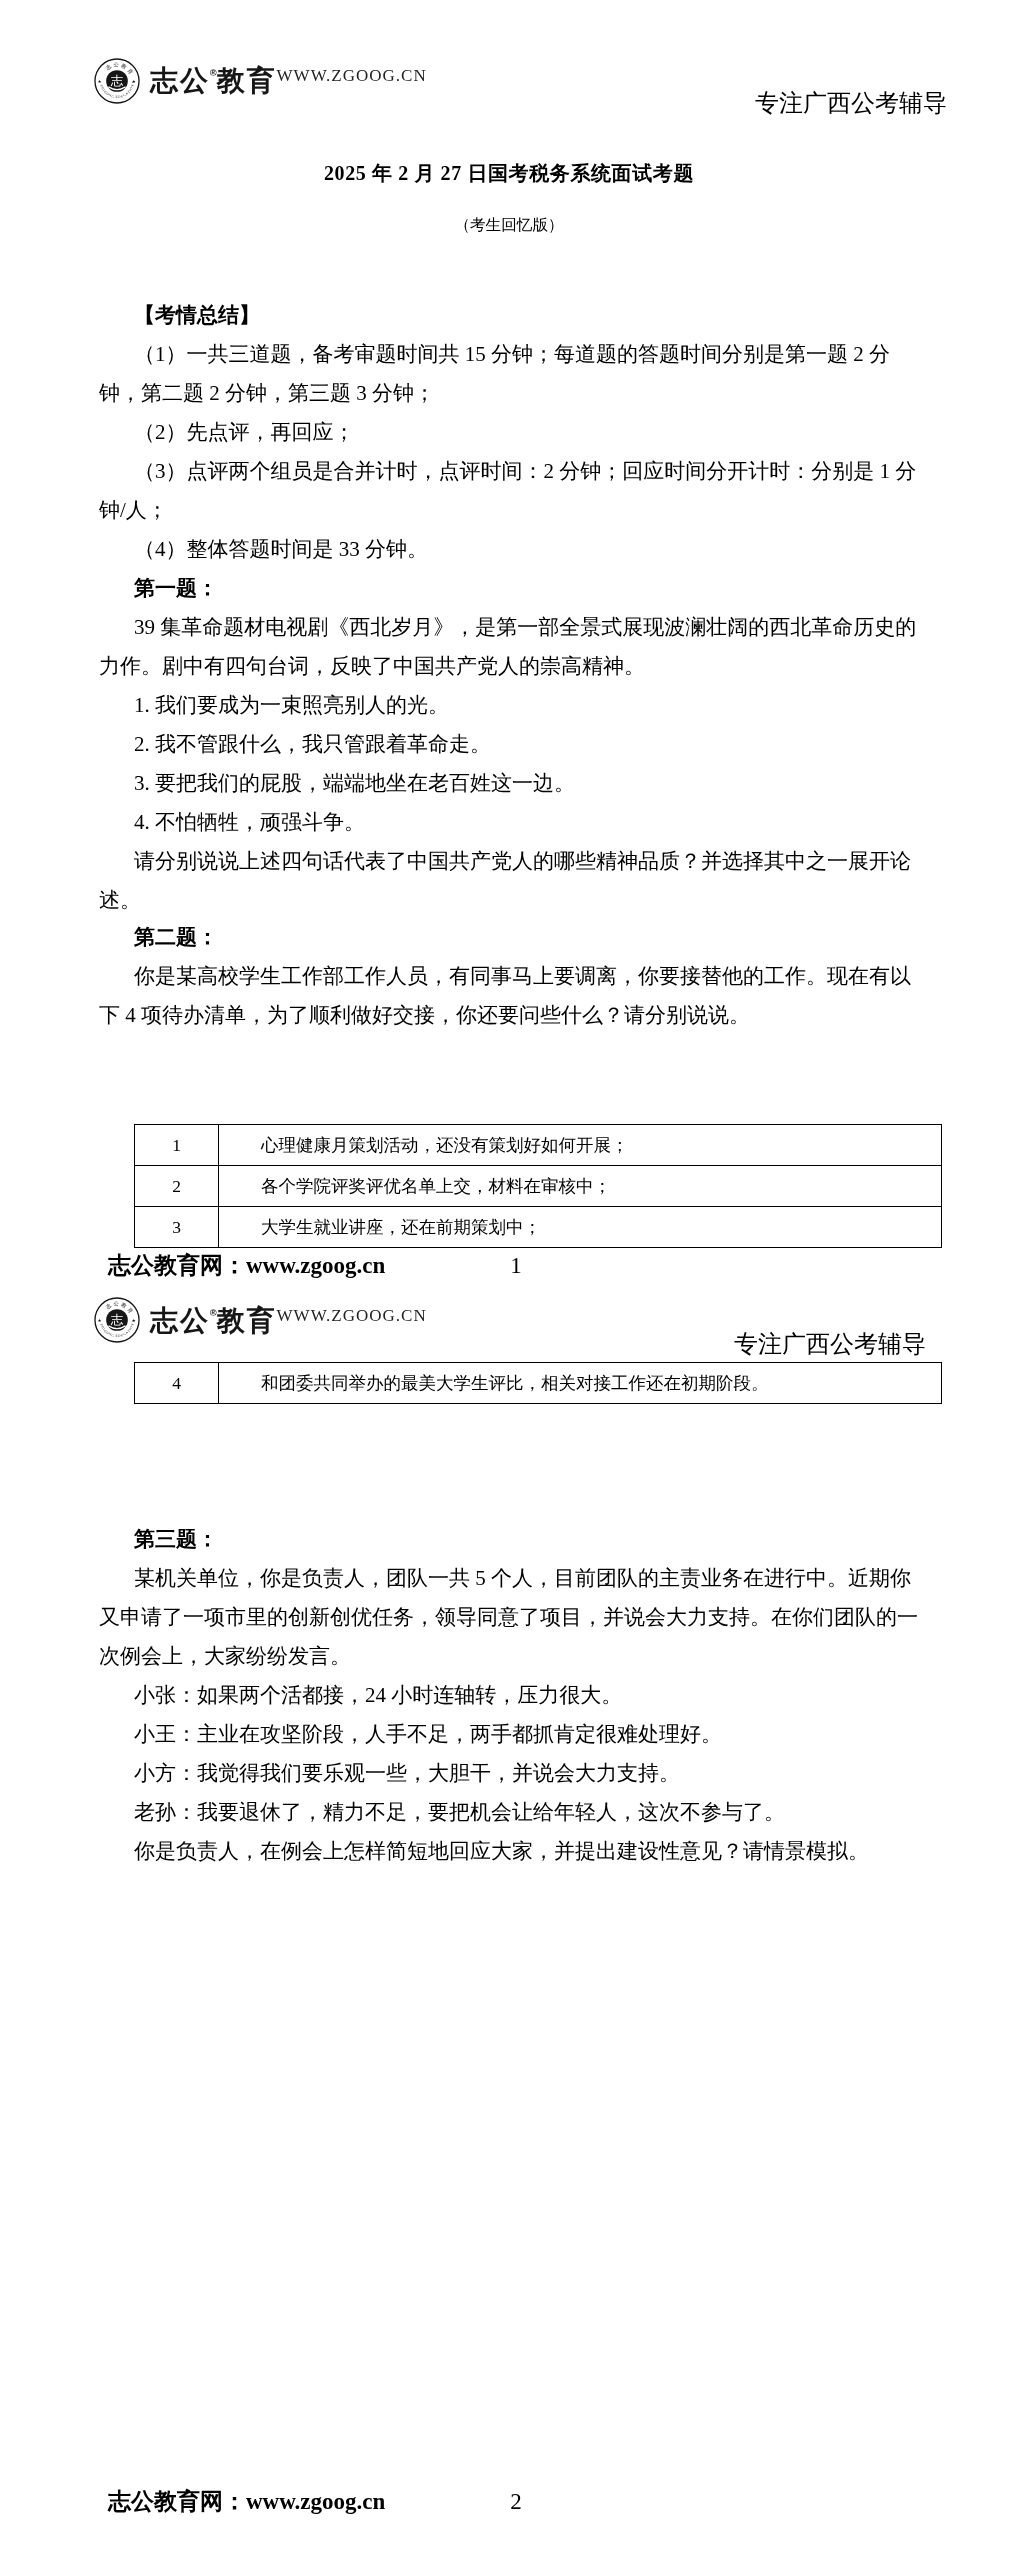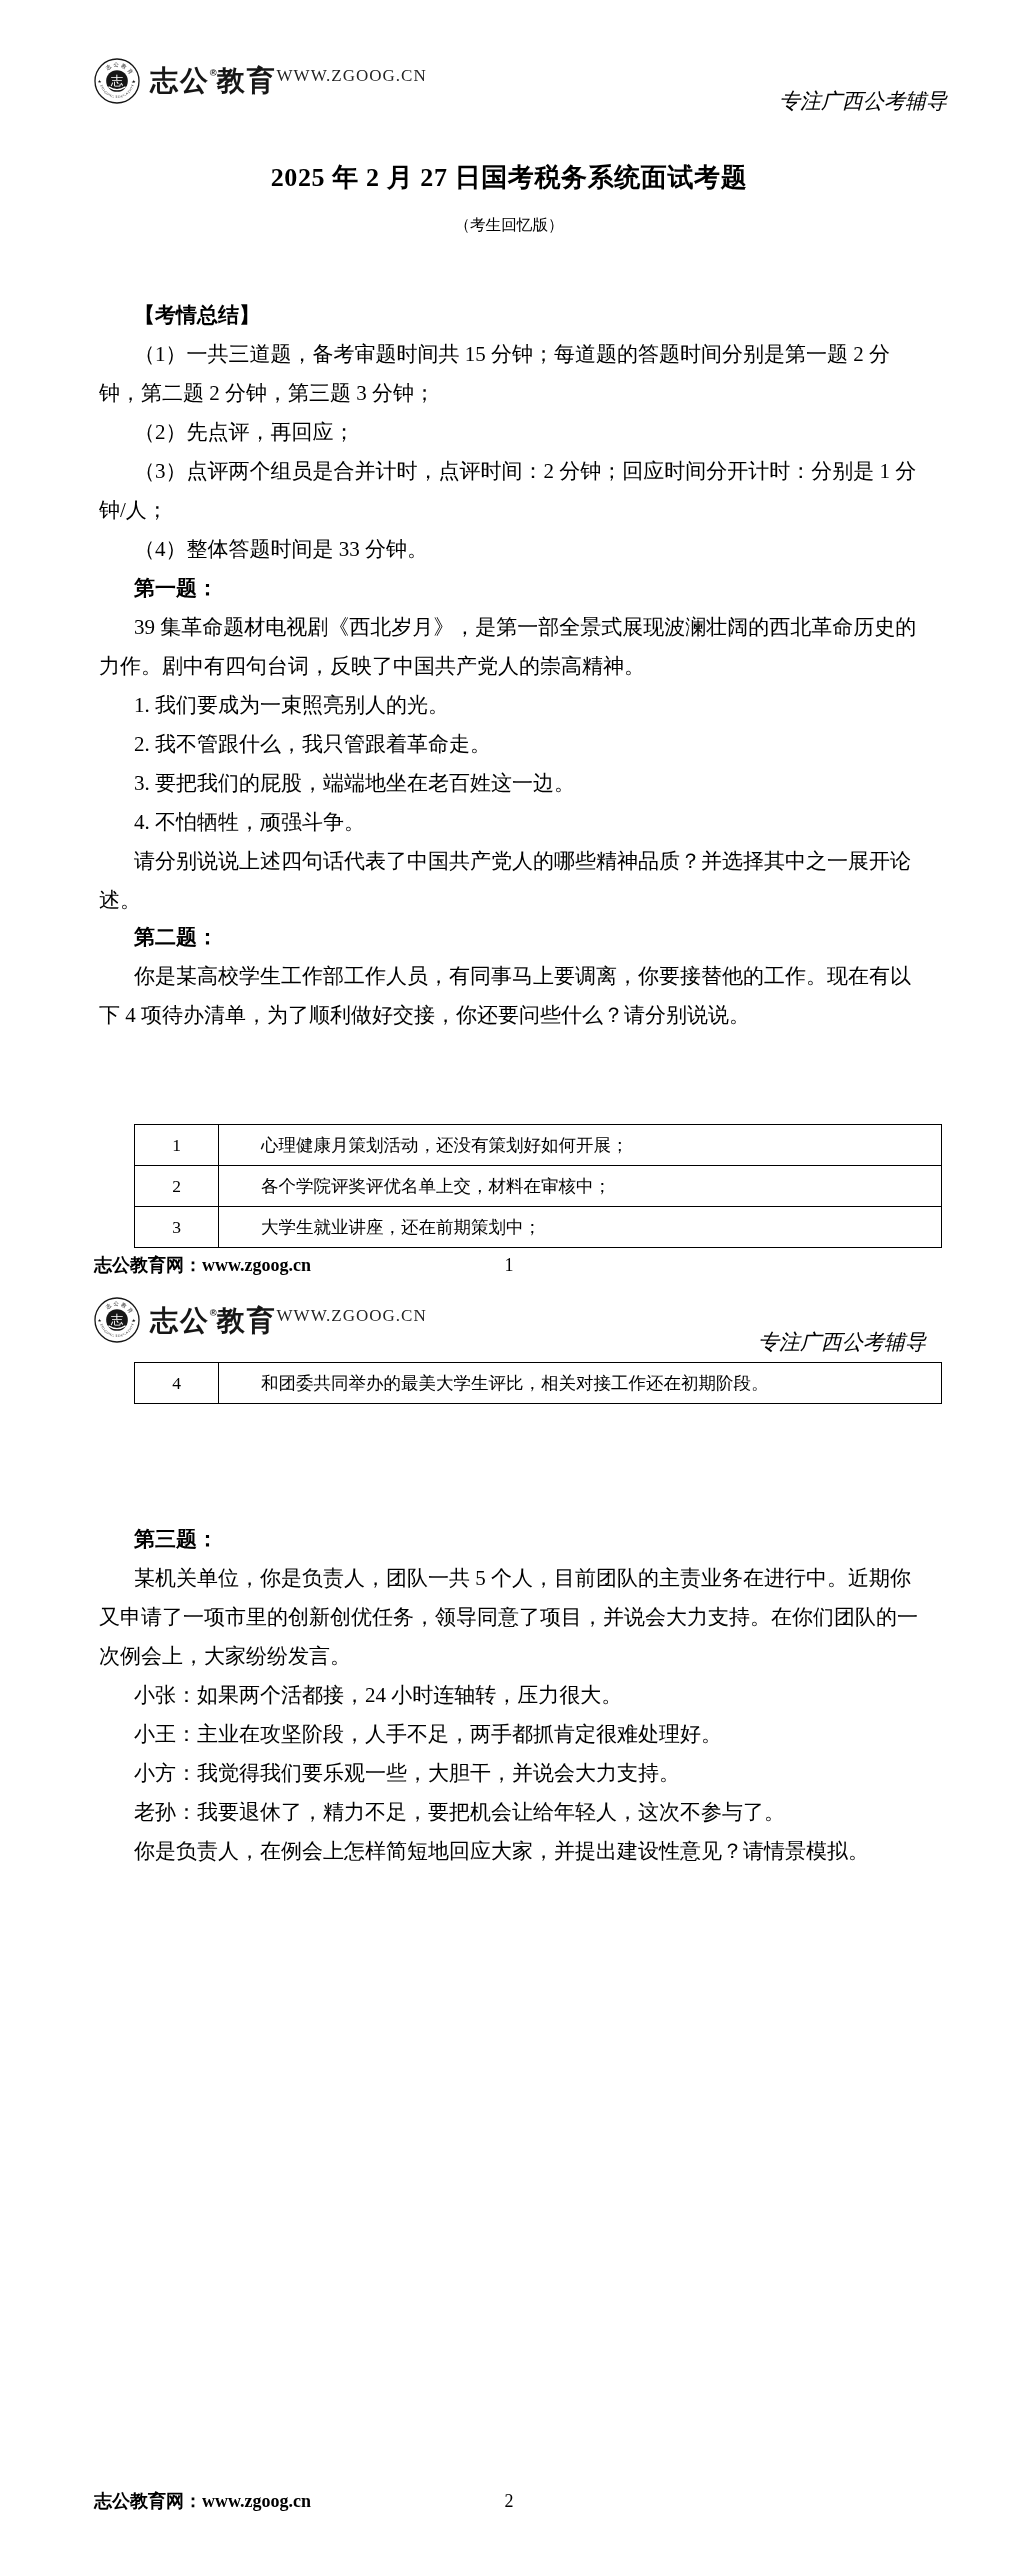--- a/index.html
+++ b/index.html
@@ -10,27 +10,27 @@
   .hdr-logo{position:absolute;display:flex;align-items:center;gap:10px;}
   .page-1 .hdr-logo{left:94px;top:58px;}
   .page-2 .hdr-logo{left:94px;top:9.4px;}
   .seal{width:46px;height:46px;flex:0 0 auto;}
   .logo-txt{display:flex;justify-content:center;}
   .logo-cn{font-family:"Liberation Sans","DejaVu Sans",sans-serif;font-weight:bold;
            font-size:28px;line-height:1.05;letter-spacing:1.9px;color:#161616;white-space:nowrap;}
   .logo-cn sup{font-size:9.4px;font-weight:bold;vertical-align:13.7px;letter-spacing:0;}
   .logo-url{font-family:Liberation Serif, serif;font-size:17px;
             letter-spacing:1px;color:#222;margin-top:0;}
-  .slogan{position:absolute;font-size:21px;white-space:nowrap;font-style:italic;}
+  .slogan{position:absolute;font-size:24px;white-space:nowrap;}
   .page-1 .slogan{top:87px;right:71px;}
   .page-2 .slogan{top:40px;right:92px;}
 
   
   .doc-title{position:absolute;left:0;width:100%;top:160px;text-align:center;
-             font-size:26px;font-weight:bold;letter-spacing:0.6px;}
+             font-size:20px;font-weight:bold;letter-spacing:0.6px;}
   .doc-subtitle{position:absolute;left:0;width:100%;top:215px;text-align:center;font-size:15.6px;}
 
   
   .tblock{position:absolute;left:99px;width:821px;font-size:21px;}
   .blk-a{top:296px;}
   .blk-b{top:918px;}
   .blk-c{top:232px;}
   .blk-a p{line-height:39px;}
   .blk-b p{line-height:39px;}
   .blk-c p{line-height:39px;}
@@ -40,21 +40,21 @@
   
   .q-table{position:absolute;left:134px;width:808px;border-collapse:collapse;
            table-layout:fixed;font-size:17.5px;border:1.2px solid #000;}
   .q-table td{border:0.6px solid #000;height:40px;padding:0;}
   .q-table td.no{width:83px;text-align:center;}
   .q-table td.txt{padding-left:42px;}
   .tbl-1{top:1124px;}
   .tbl-2{top:74px;}
 
   
-  .footer{position:absolute;left:94px;right:94px;font-size:18px;line-height:21px;}
+  .footer{position:absolute;left:108px;right:94px;font-size:23px;line-height:21px;}
   .f-1{top:1255px;}
   .f-2{top:1203px;}
   .footer .site{font-weight:bold;}
   .footer .pn{position:absolute;left:50%;transform:translateX(-50%);font-weight:normal;}
 </style>
 </head>
 <body>
 
 <div class="page page-1">
 

